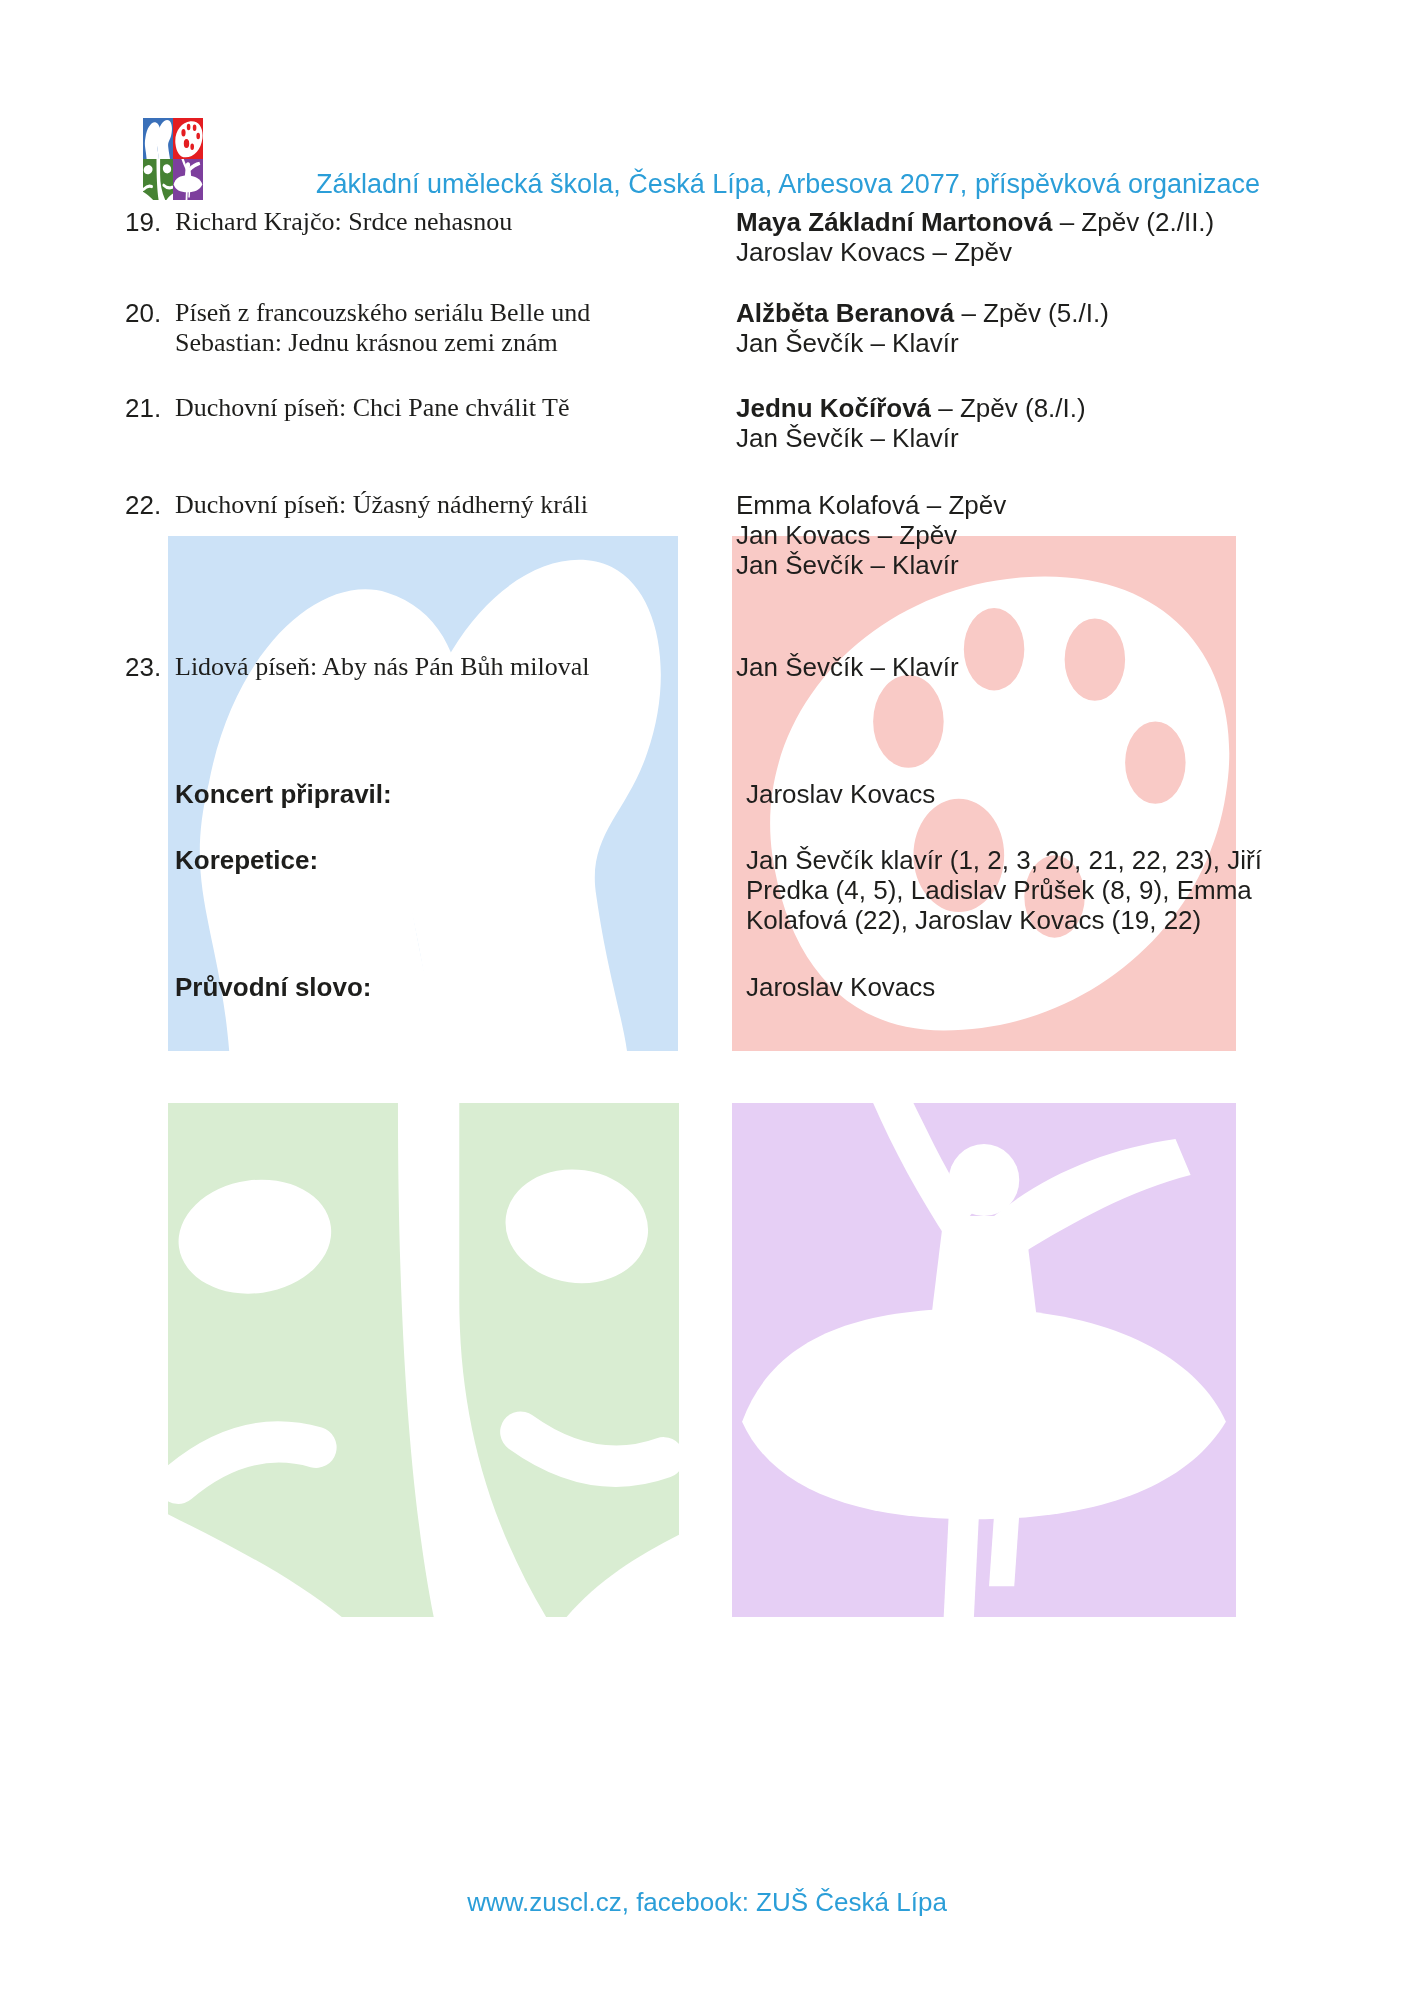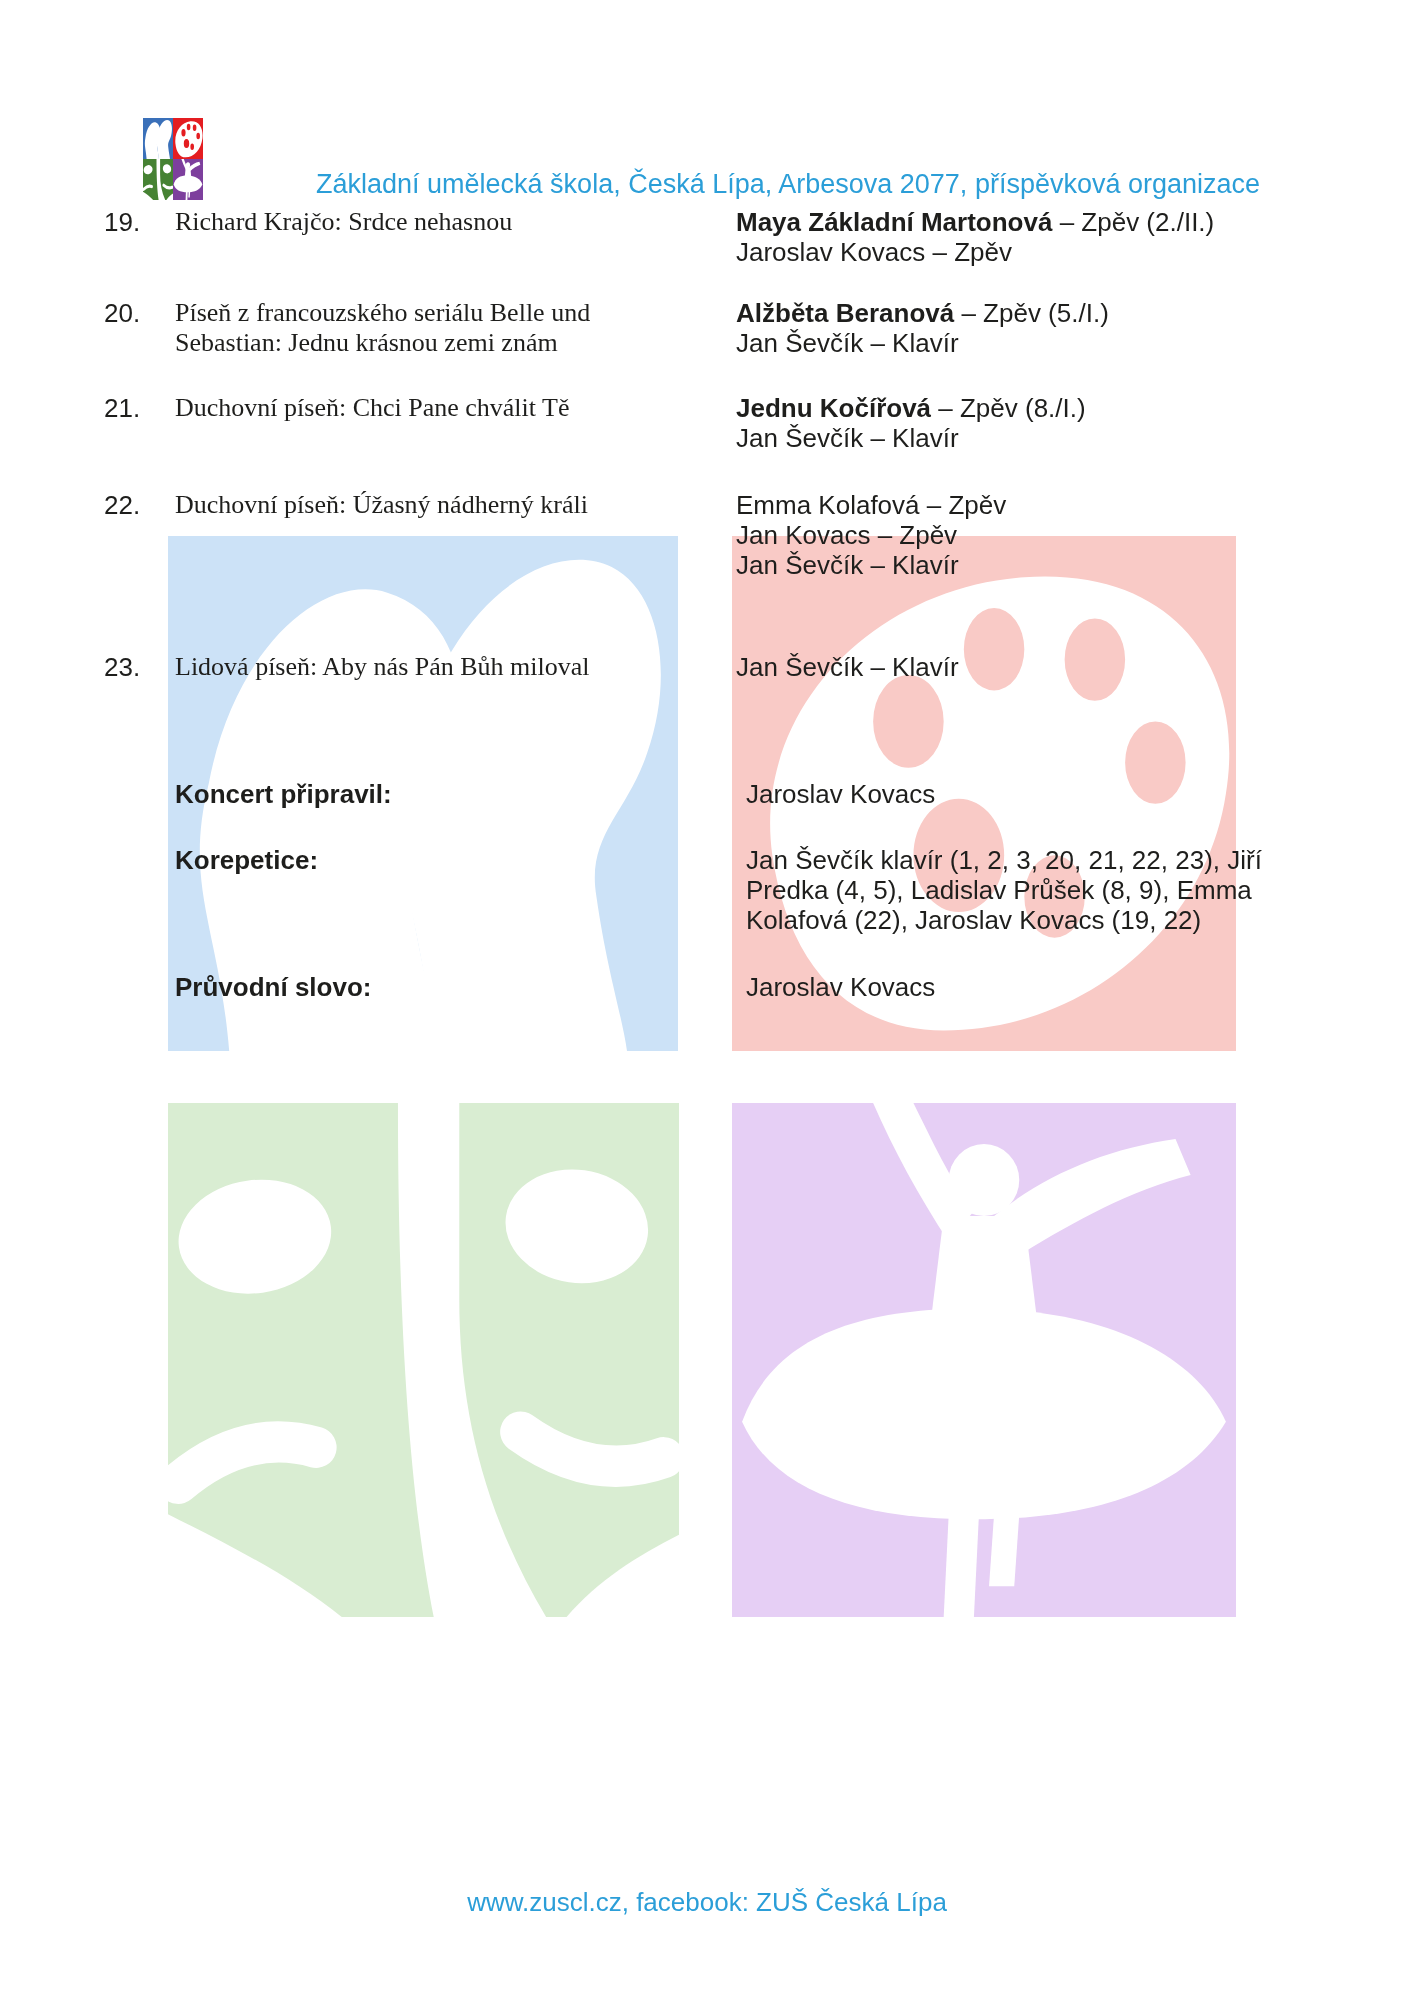--- a/index.html
+++ b/index.html
@@ -25,21 +25,21 @@
   
   .blk{position:absolute;z-index:0;}
   .blk svg{width:100%;height:100%;display:block;}
   .blk-figures{left:168px;top:536px;width:510px;height:515px;color:var(--pastel-blue,#cce2f7);}
   .blk-palette{left:732px;top:536px;width:504px;height:515px;color:var(--pastel-pink,#f9cac6);}
   .blk-masks{left:168px;top:1103px;width:511px;height:514px;color:var(--pastel-green,#d9edd2);}
   .blk-ballerina{left:732px;top:1103px;width:504px;height:514px;color:var(--pastel-purple,#e6cff5);}
 
   
   .row{position:absolute;left:0;width:1414px;z-index:2;font-size:26px;line-height:30px;}
-  .num{position:absolute;left:104px;top:0;}
+  .num{position:absolute;left:125px;top:0;}
   .title{position:absolute;left:175px;top:0;width:505px;font-family:Liberation Serif, serif;}
   .right{position:absolute;left:736px;top:0;width:520px;}
   .pl b{font-weight:bold;}
   .r19{top:207px;} .r20{top:298px;} .r21{top:393px;} .r22{top:490px;} .r23{top:652px;}
   .c1{top:779px;} .c2{top:845px;} .c3{top:972px;}
   .label{position:absolute;left:175px;top:0;font-weight:bold;}
   .value{position:absolute;left:746px;top:0;width:520px;}
 
   .footer{position:absolute;left:0;top:1887px;width:1414px;text-align:center;
     font-size:26px;color:var(--accent,#2b9ed8);z-index:2;}

